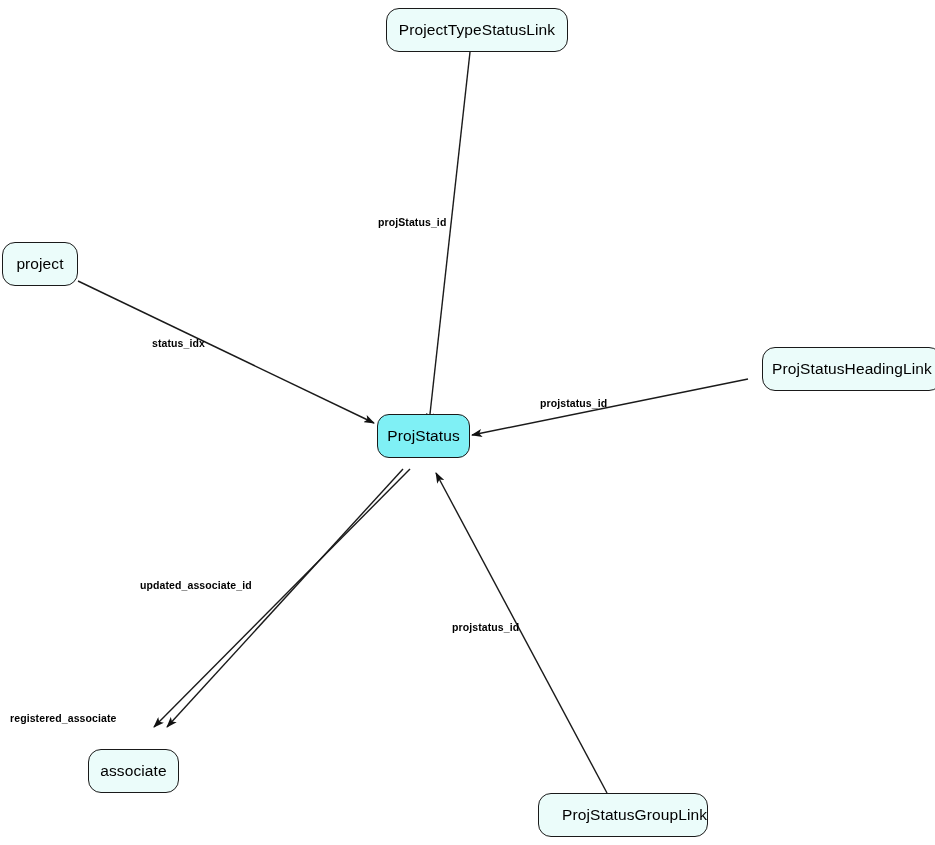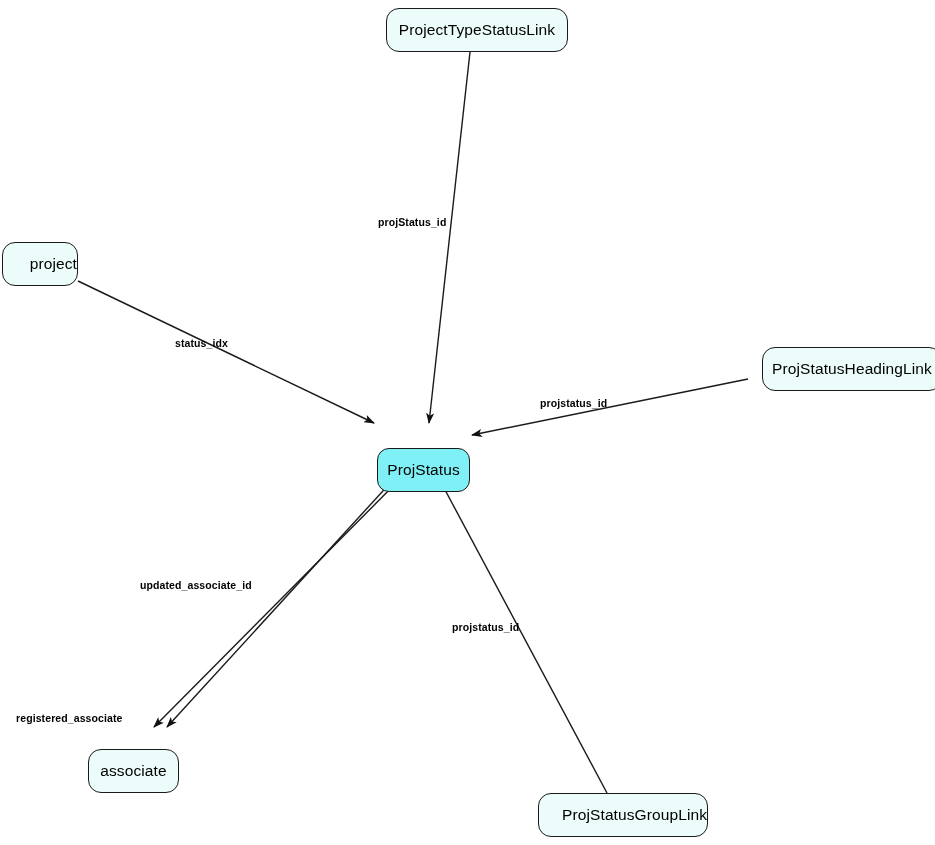--- a/index.html
+++ b/index.html
@@ -74,38 +74,38 @@
         <line x1="403" y1="469" x2="167" y2="727" stroke="#1a1a1a" stroke-width="1.4" marker-end="url(#arrowhead)"></line>
         <line x1="410" y1="469" x2="154" y2="727" stroke="#1a1a1a" stroke-width="1.4" marker-end="url(#arrowhead)"></line>
         <line x1="607" y1="793" x2="436" y2="473" stroke="#1a1a1a" stroke-width="1.4" marker-end="url(#arrowhead)"></line>
       </g>
   </svg>
 
   <div id="node-layer">
       <div class="node" style="left: 386px; top: 8px; width: 182px; height: 44px;">
         <span>ProjectTypeStatusLink</span>
       </div>
-      <div class="node" style="left: 2px; top: 242px; width: 76px; height: 44px; justify-content: flex-end;">
+      <div class="node" style="left: 2px; top: 242px; width: 76px; height: 44px;">
         <span>project</span>
       </div>
       <div class="node" style="left: 762px; top: 347px; width: 180px; height: 44px;">
         <span>ProjStatusHeadingLink</span>
       </div>
-      <div class="node central" style="left: 377px; top: 448px; width: 93px; height: 44px; text-align: center;">
+      <div class="node central" style="left: 377px; top: 414px; width: 93px; height: 44px; text-align: center;">
         <span>ProjStatus</span>
       </div>
       <div class="node" style="left: 88px; top: 749px; width: 91px; height: 44px;">
         <span>associate</span>
       </div>
       <div class="node" style="left: 538px; top: 793px; width: 170px; height: 44px; justify-content: flex-end;">
         <span>ProjStatusGroupLink</span>
       </div>
     </div>
   <div id="label-layer">
       <div class="edge-label" style="left: 378px; top: 217px;">projStatus_id</div>
-      <div class="edge-label" style="left: 175px; top: 338px;">status_idx</div>
+      <div class="edge-label" style="left: 152px; top: 338px;">status_idx</div>
       <div class="edge-label" style="left: 540px; top: 398px;">projstatus_id</div>
       <div class="edge-label" style="left: 140px; top: 580px;">updated_associate_id</div>
-      <div class="edge-label" style="left: 16px; top: 713px;">registered_associate</div>
+      <div class="edge-label" style="left: 10px; top: 713px;">registered_associate</div>
       <div class="edge-label" style="left: 452px; top: 622px;">projstatus_id</div>
     </div>
 
 </div>
 
 </body></html>

